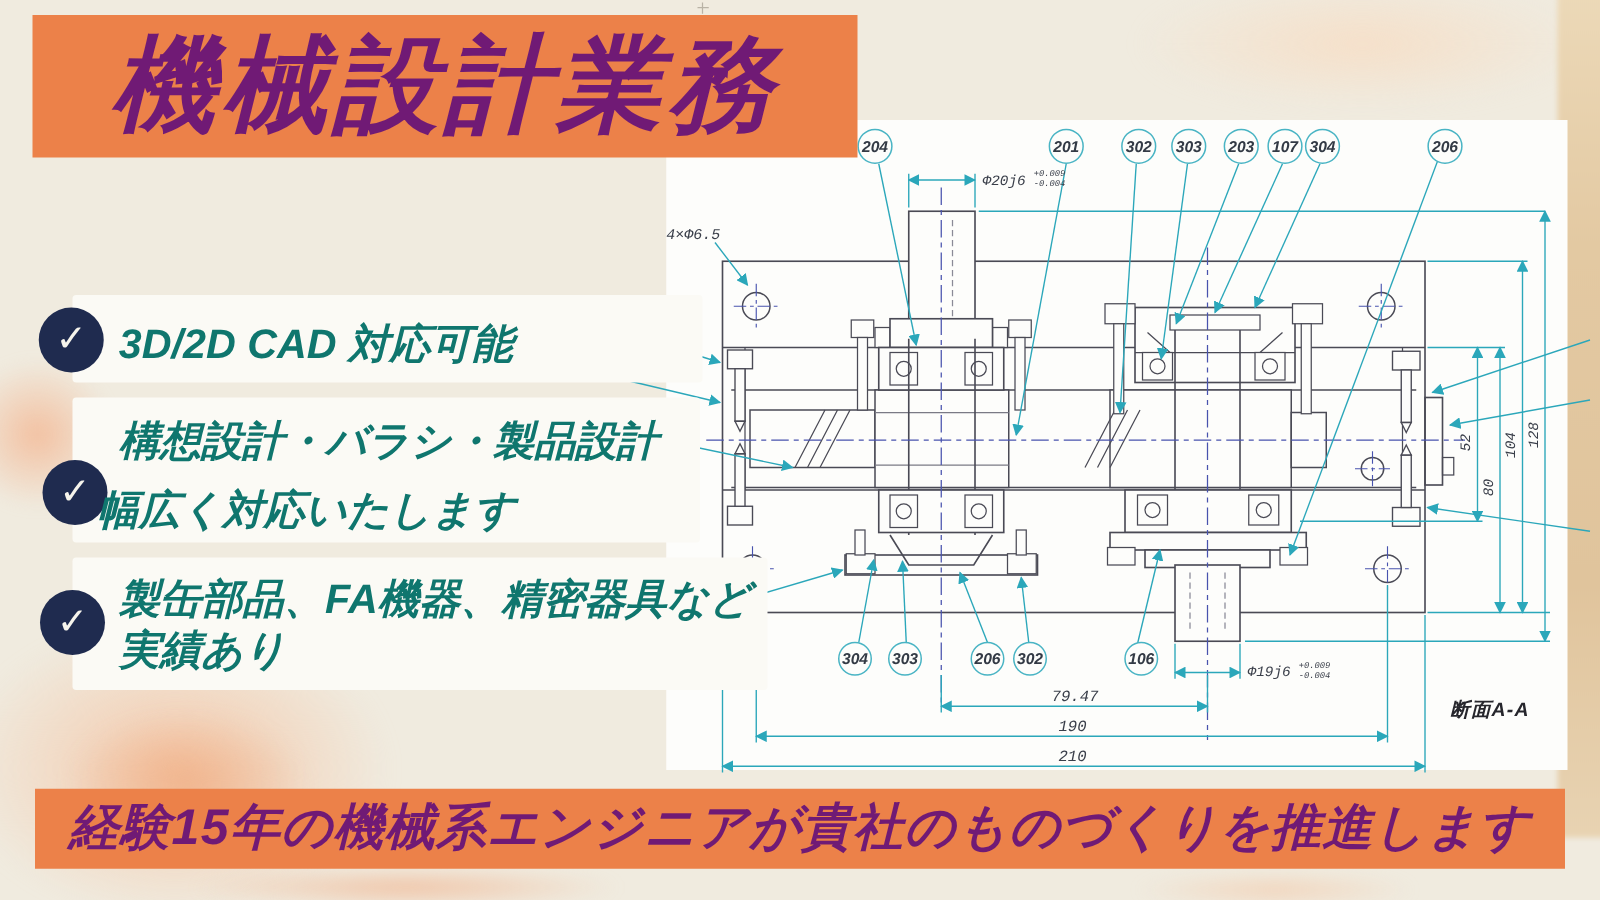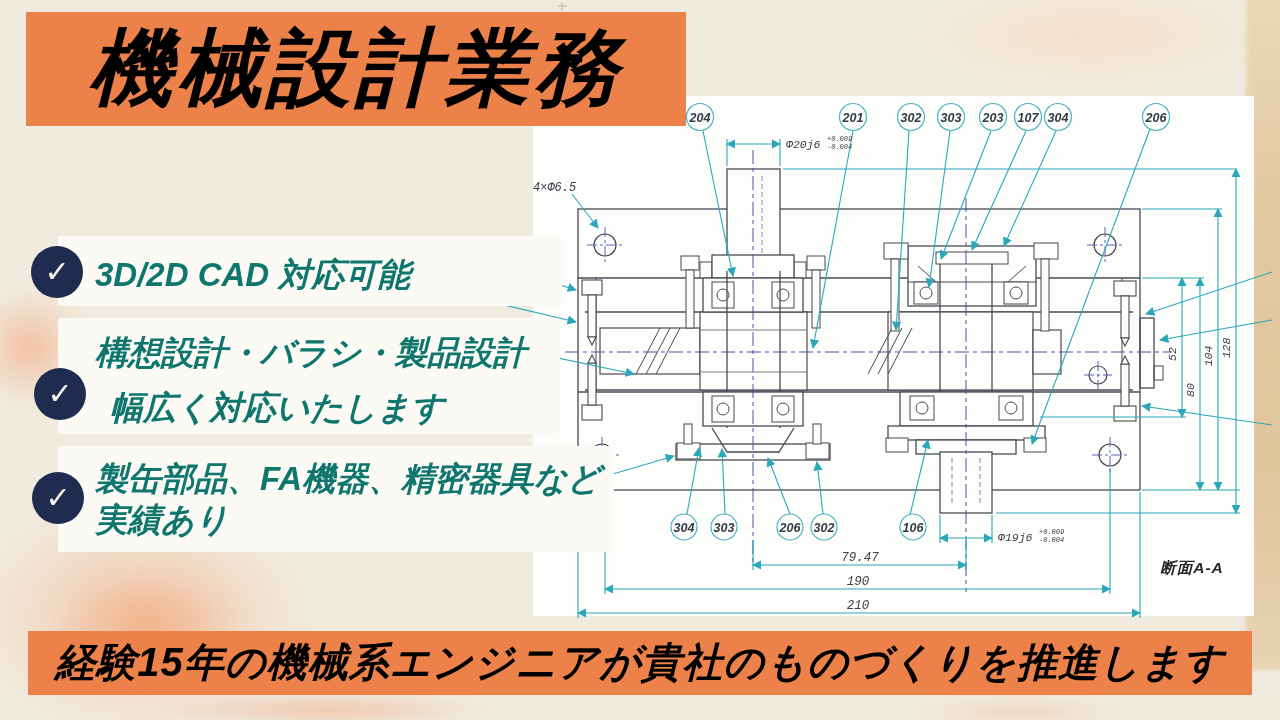--- a/index.html
+++ b/index.html
@@ -21,21 +21,21 @@
     background:radial-gradient(closest-side,rgba(240,190,158,.9),rgba(240,190,158,0) 80%);}
   .wash5{left:880px;top:695px;width:280px;height:34px;filter:blur(6px);
     background:radial-gradient(closest-side,rgba(242,205,176,.8),rgba(242,205,176,0) 80%);}
   .wash6{left:860px;top:-30px;width:460px;height:130px;filter:blur(9px);
     background:radial-gradient(closest-side,rgba(246,222,198,.9),rgba(246,222,198,0) 78%);}
   .band-right{left:1246px;top:-6px;width:40px;height:676px;filter:blur(2px);
     background:linear-gradient(180deg,#ecd9b8 0%,#e3c9a2 30%,#e0c49c 70%,#e8d3b2 100%);}
   
   svg.cad{position:absolute;left:0;top:0;z-index:2;}
   
-  .banner{position:absolute;background:#ec8149;color:#000000;z-index:6;}
+  .banner{position:absolute;background:#ec8149;color:#701a75;z-index:6;}
   .banner-top{left:26px;top:12px;width:660px;height:114px;}
   .banner-top .t{display:block;text-align:center;line-height:112px;font-size:84px;
     font-weight:900;letter-spacing:5px;white-space:nowrap;}
   .banner-bottom{left:28px;top:631px;width:1224px;height:64px;}
   .banner-bottom .t{display:block;text-align:center;line-height:63px;font-size:40px;
     font-weight:900;letter-spacing:1px;white-space:nowrap;}
   
   .chk-layer{position:absolute;left:0;top:0;z-index:4;}
   .chk-box{position:absolute;background:#fbfaf5;border-radius:3px;}
   .box1{left:58px;top:236px;width:504px;height:70px;}
@@ -44,21 +44,21 @@
   .chk-circle{position:absolute;width:52px;height:52px;border-radius:50%;
     background:#1f2b4f;color:#f6f4ec;text-align:center;line-height:52px;
     font-size:30px;font-weight:900;}
   .c1{left:31px;top:246px;}
   .c2{left:34px;top:368px;}
   .c3{left:32px;top:472px;}
   .chk-text{position:absolute;color:#0f766e;font-size:33px;font-weight:600;
     white-space:nowrap;letter-spacing:0px;}
   .t1{left:95px;top:253px;}
   .t2a{left:95px;top:331px;text-align:right;}
-  .t2b{left:110px;top:386px;}
+  .t2b{left:78px;top:386px;}
   .t3a{left:95px;top:457px;}
   .t3b{left:95px;top:498px;}
 </style>
 </head>
 <body>
 
 <div class="page">
 
   <div class="wash wash1"></div>
   <div class="wash wash2"></div>

